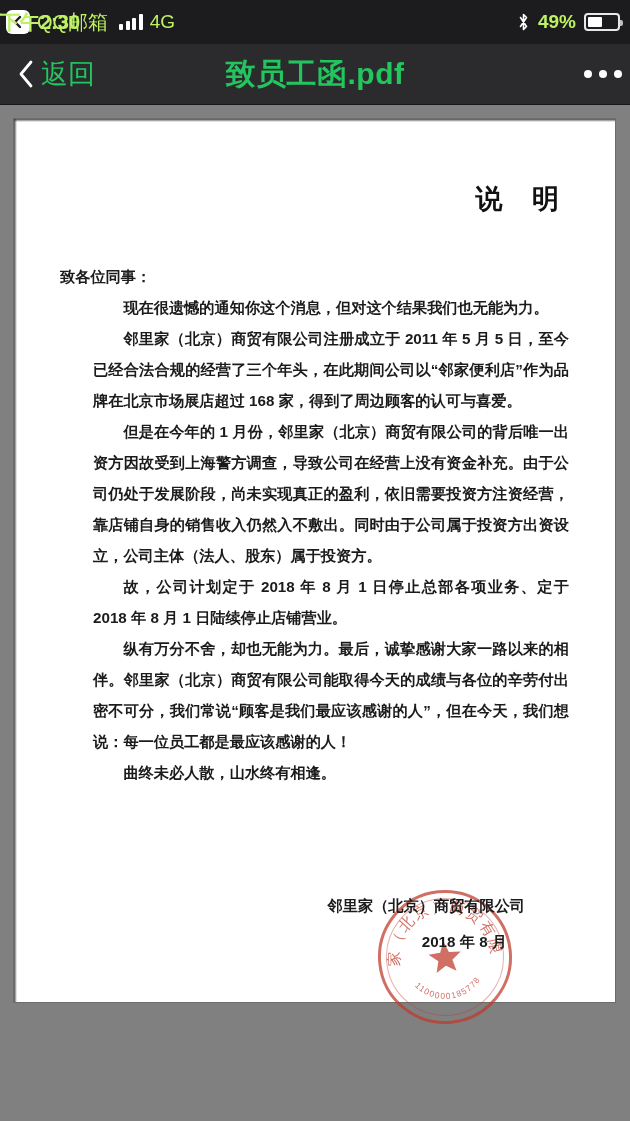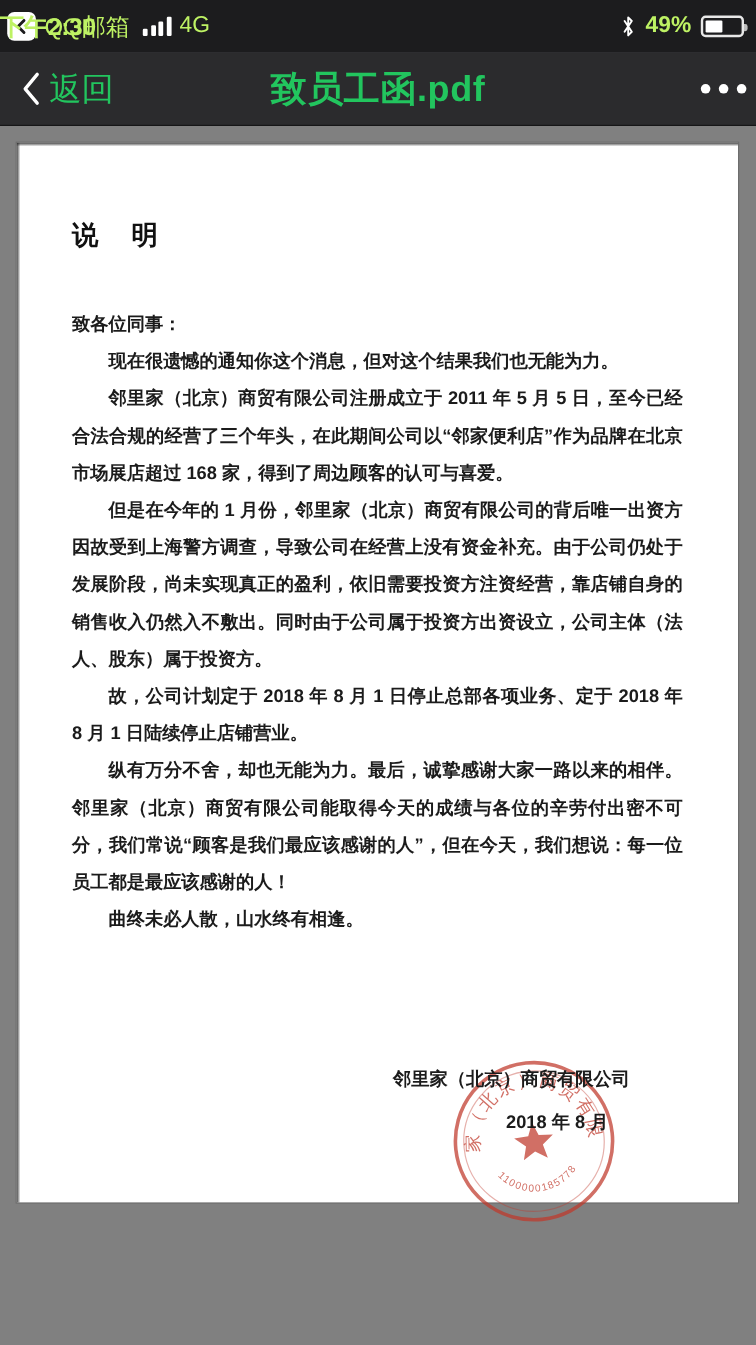--- a/index.html
+++ b/index.html
@@ -192,42 +192,42 @@
     opacity: .85;
   }
 
   .doc-inner {
     position: relative;
     padding: 0 46px;
     z-index: 1;
   }
 
   .doc-title {
-    text-align: left;
-    font-size: 22px;
+    text-align: right;
+    font-size: 27px;
     font-weight: bold;
     letter-spacing: 10px;
     margin: 62px 0 0 0;
     color: #111111;
     font-family: "DejaVu Serif", "Liberation Serif", serif;
   }
 
   .doc-body {
     margin-top: 44px;
     font-size: 15.2px;
     line-height: 31px;
     color: #1b1b1b;
     text-align: justify;
     text-justify: inter-ideograph;
   }
   .doc-body p {
     margin: 0;
     font-weight: bold;
   }
-  .doc-body p.indent { text-indent: 2em; }
+  .doc-body p.indent { text-indent: 2em; margin-left: 33px; }
 
   
   .sign-block {
     position: relative;
     margin-top: 100px;
     height: 150px;
   }
   .seal {
     position: absolute;
     left: 318px;

